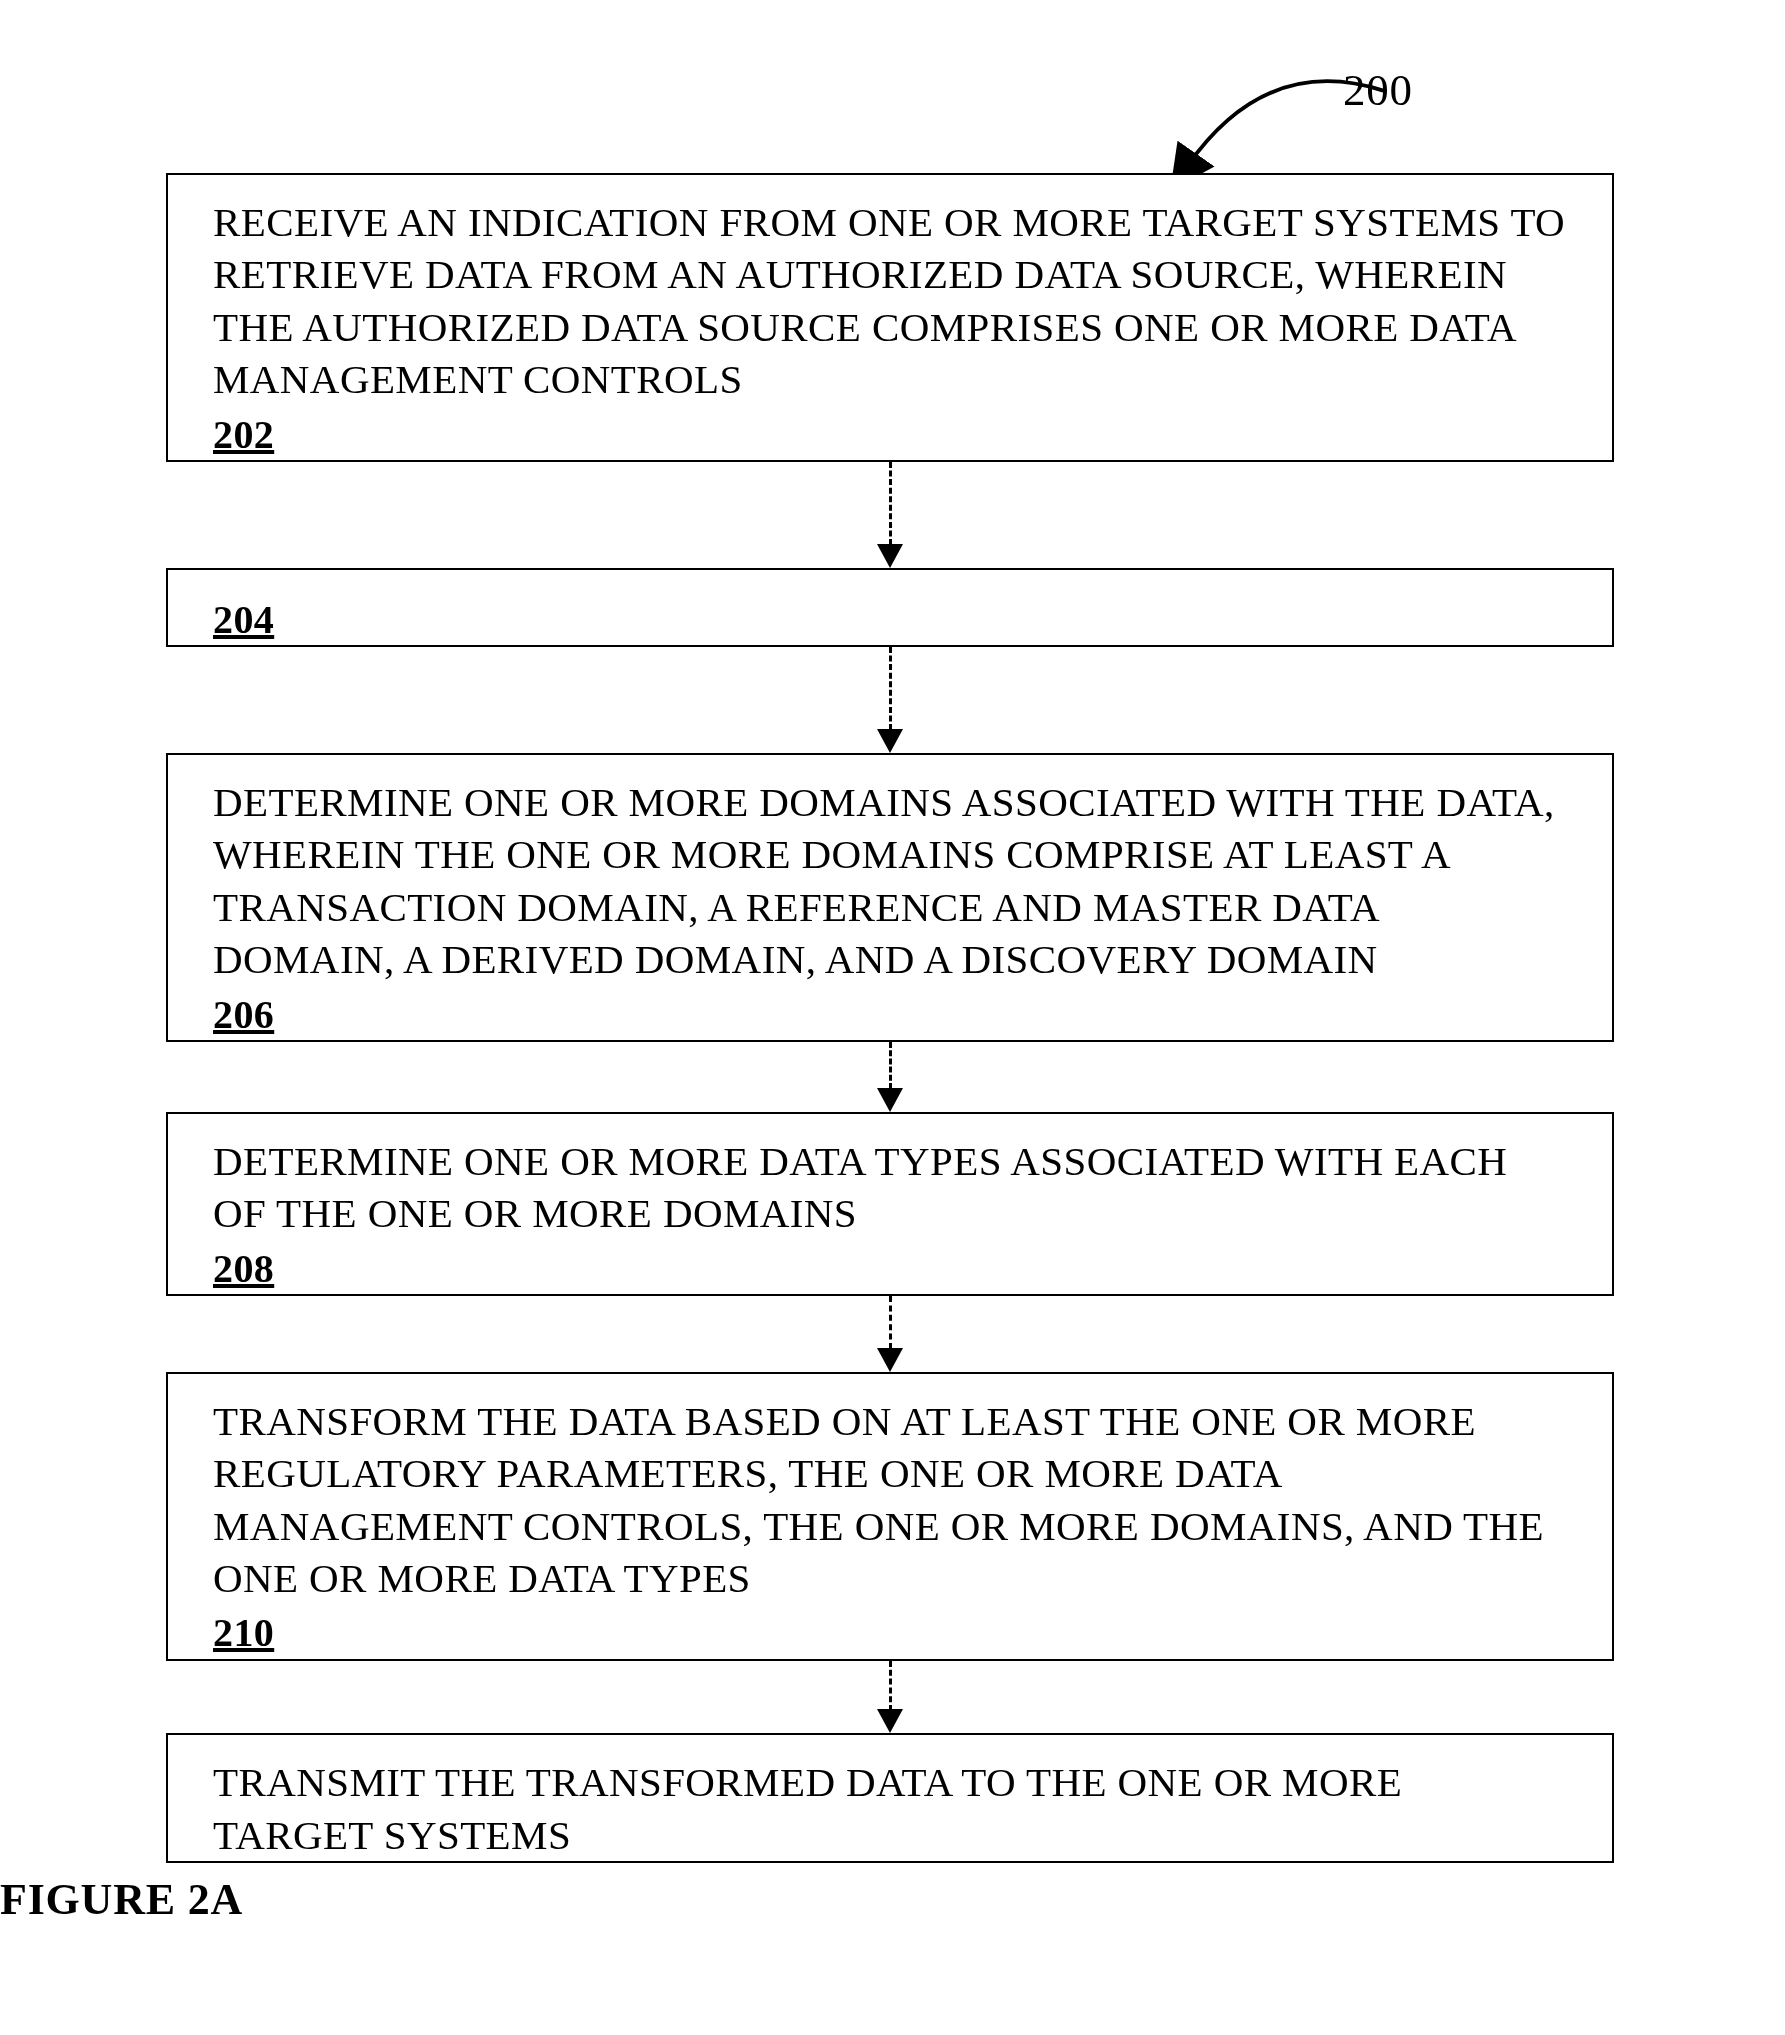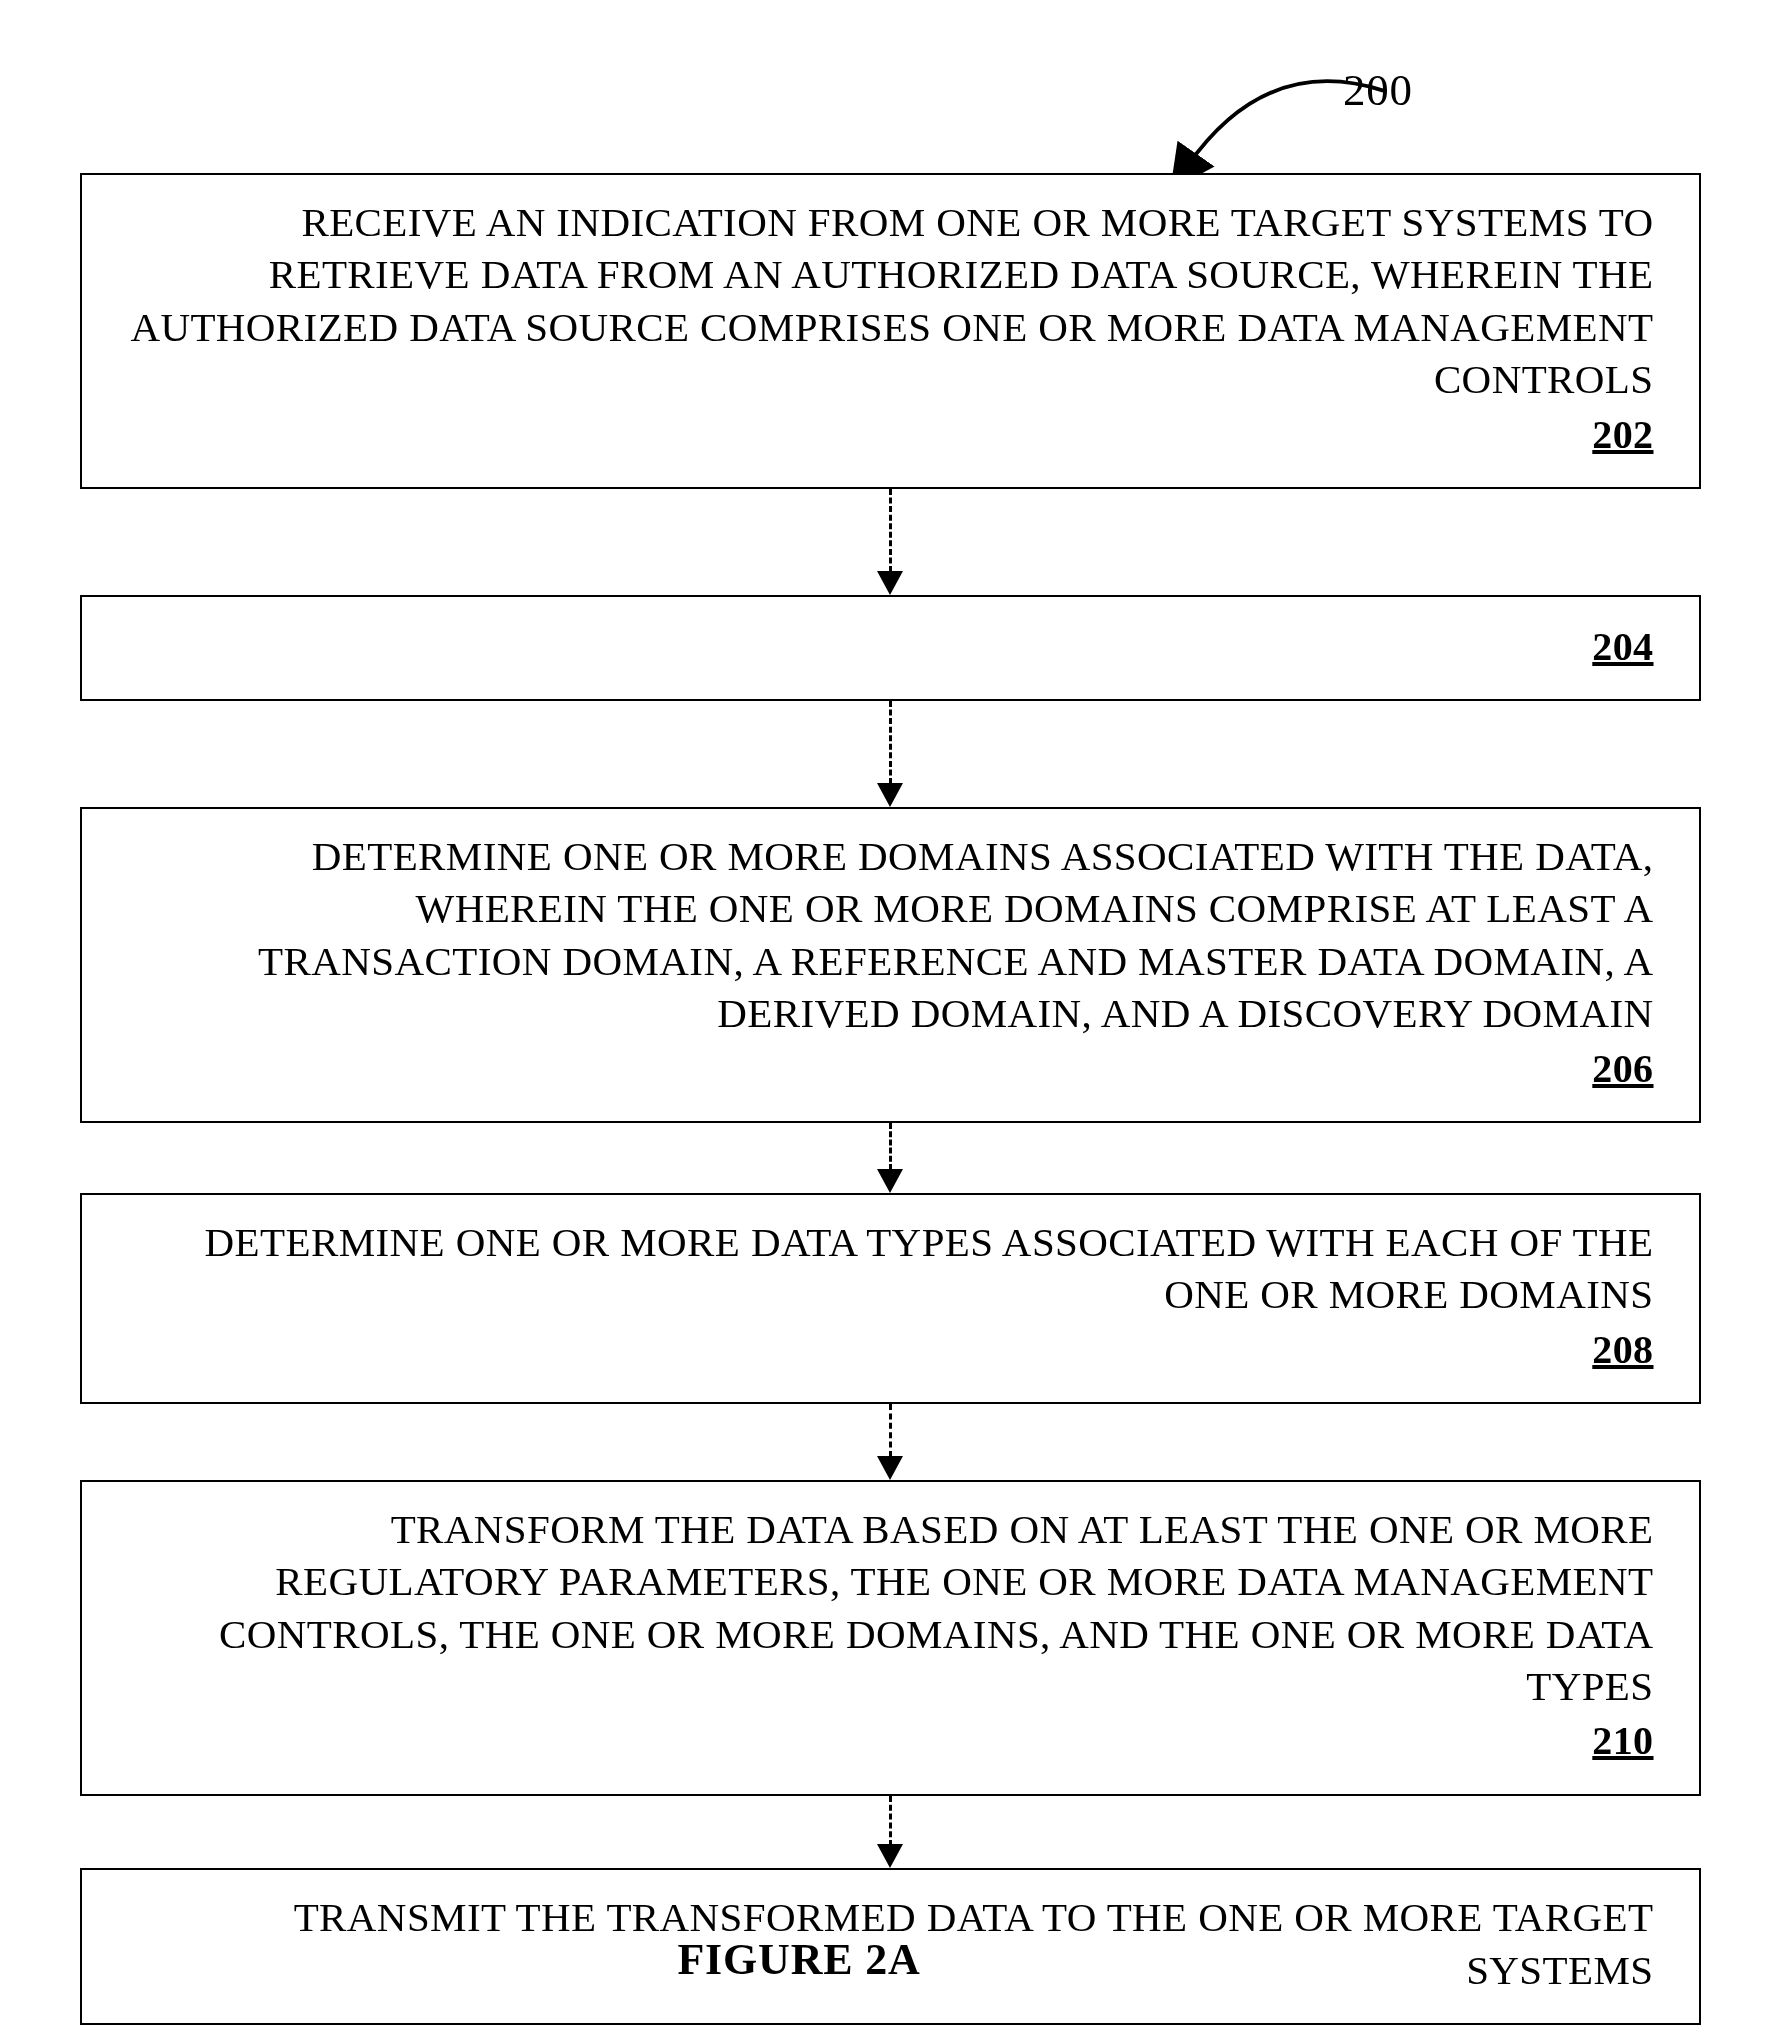--- a/index.html
+++ b/index.html
@@ -13,25 +13,25 @@
     .flowchart {
       position: absolute;
       left: 166px;
       top: 173px;
       width: 1448px;
       display: flex;
       flex-direction: column;
       align-items: center;
     }
     .step-box {
-      width: 1621px;
+      width: 1448px;
       border: 2.3px solid #000000;
       background: #ffffff;
-      text-align: right;
-      padding: 21px 45px 27px 45px;
+      text-align: left;
+      padding: 21px 45px 0 45px;
       font-size: 41px;
       line-height: 1.28;
       letter-spacing: 0.4px;
     }
     .step-text { display: block; }
     .step-num {
       display: inline-block;
       text-decoration: underline;
       font-weight: bold;
       font-size: 40px;
@@ -69,22 +69,21 @@
       position: absolute;
       left: 1146px;
       top: 68px;
       width: 241px;
       height: 113px;
     }
     .figure-caption {
       position: absolute;
       left: 0;
       width: 1598px;
-      top: 1934px;
-      text-align: center;
+      top: 1874px;
       font-size: 44px;
       font-weight: bold;
       letter-spacing: 0.8px;
     }
   </style>
 </head>
 <body>
 
 <svg class="ref-arrow" viewBox="0 0 320 150">
   <defs>

